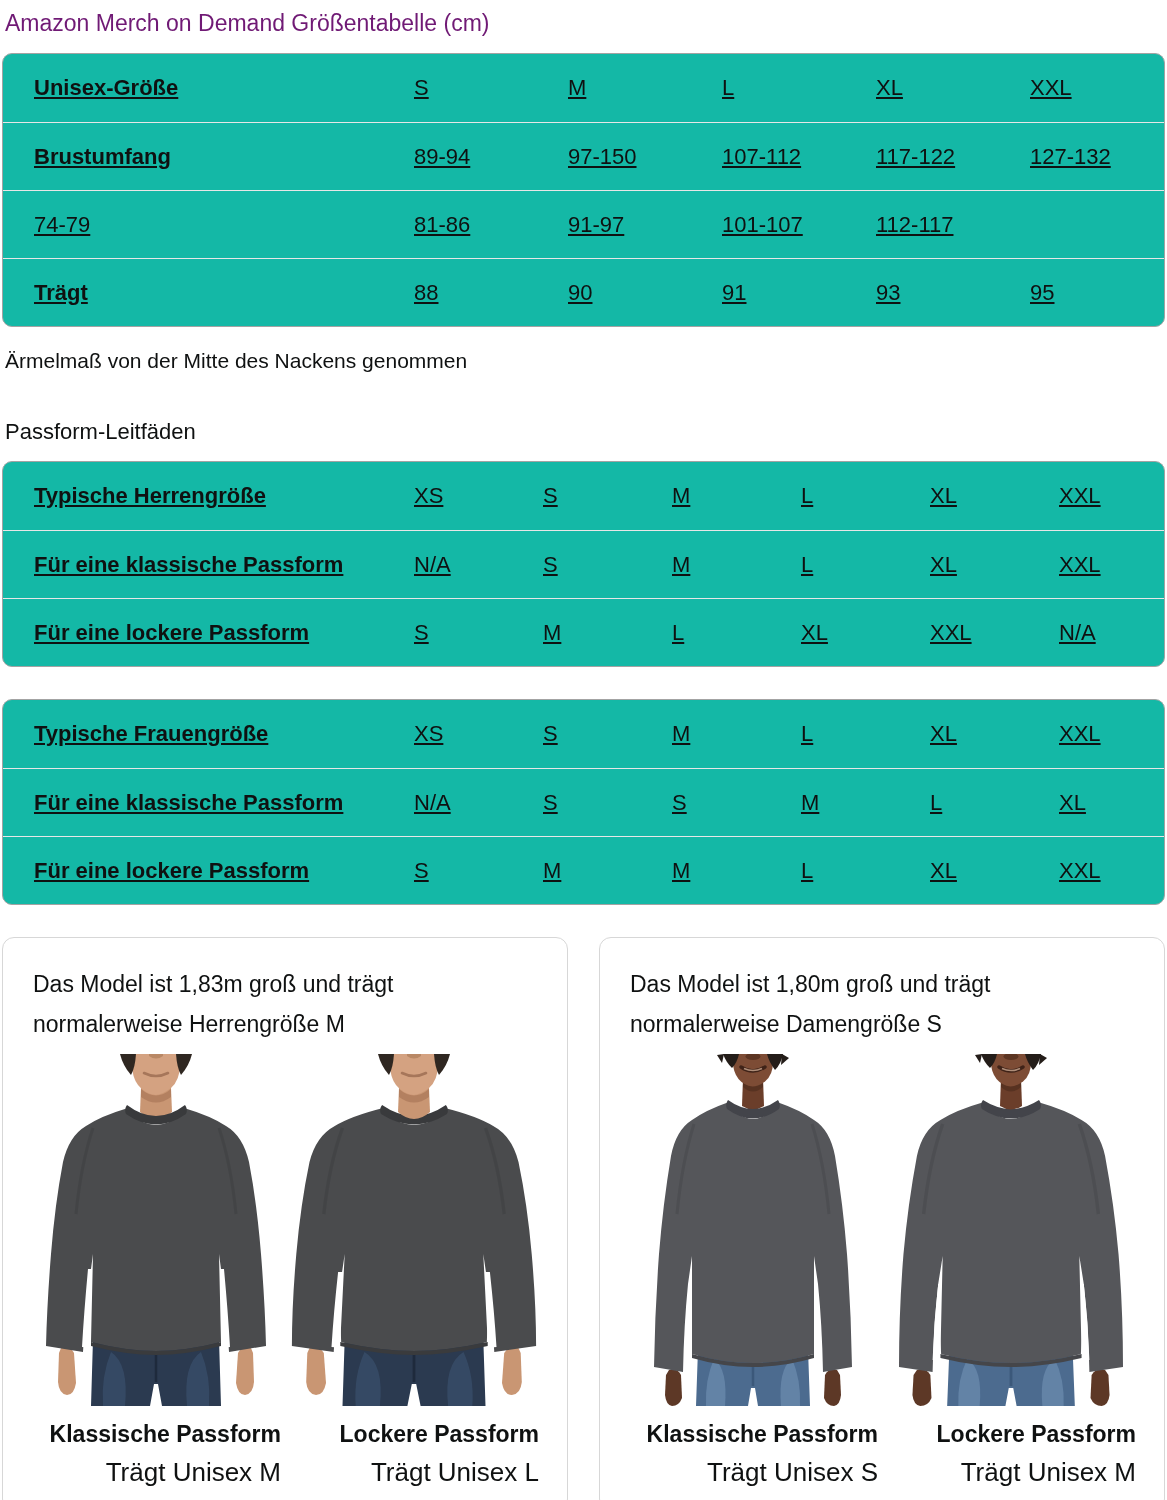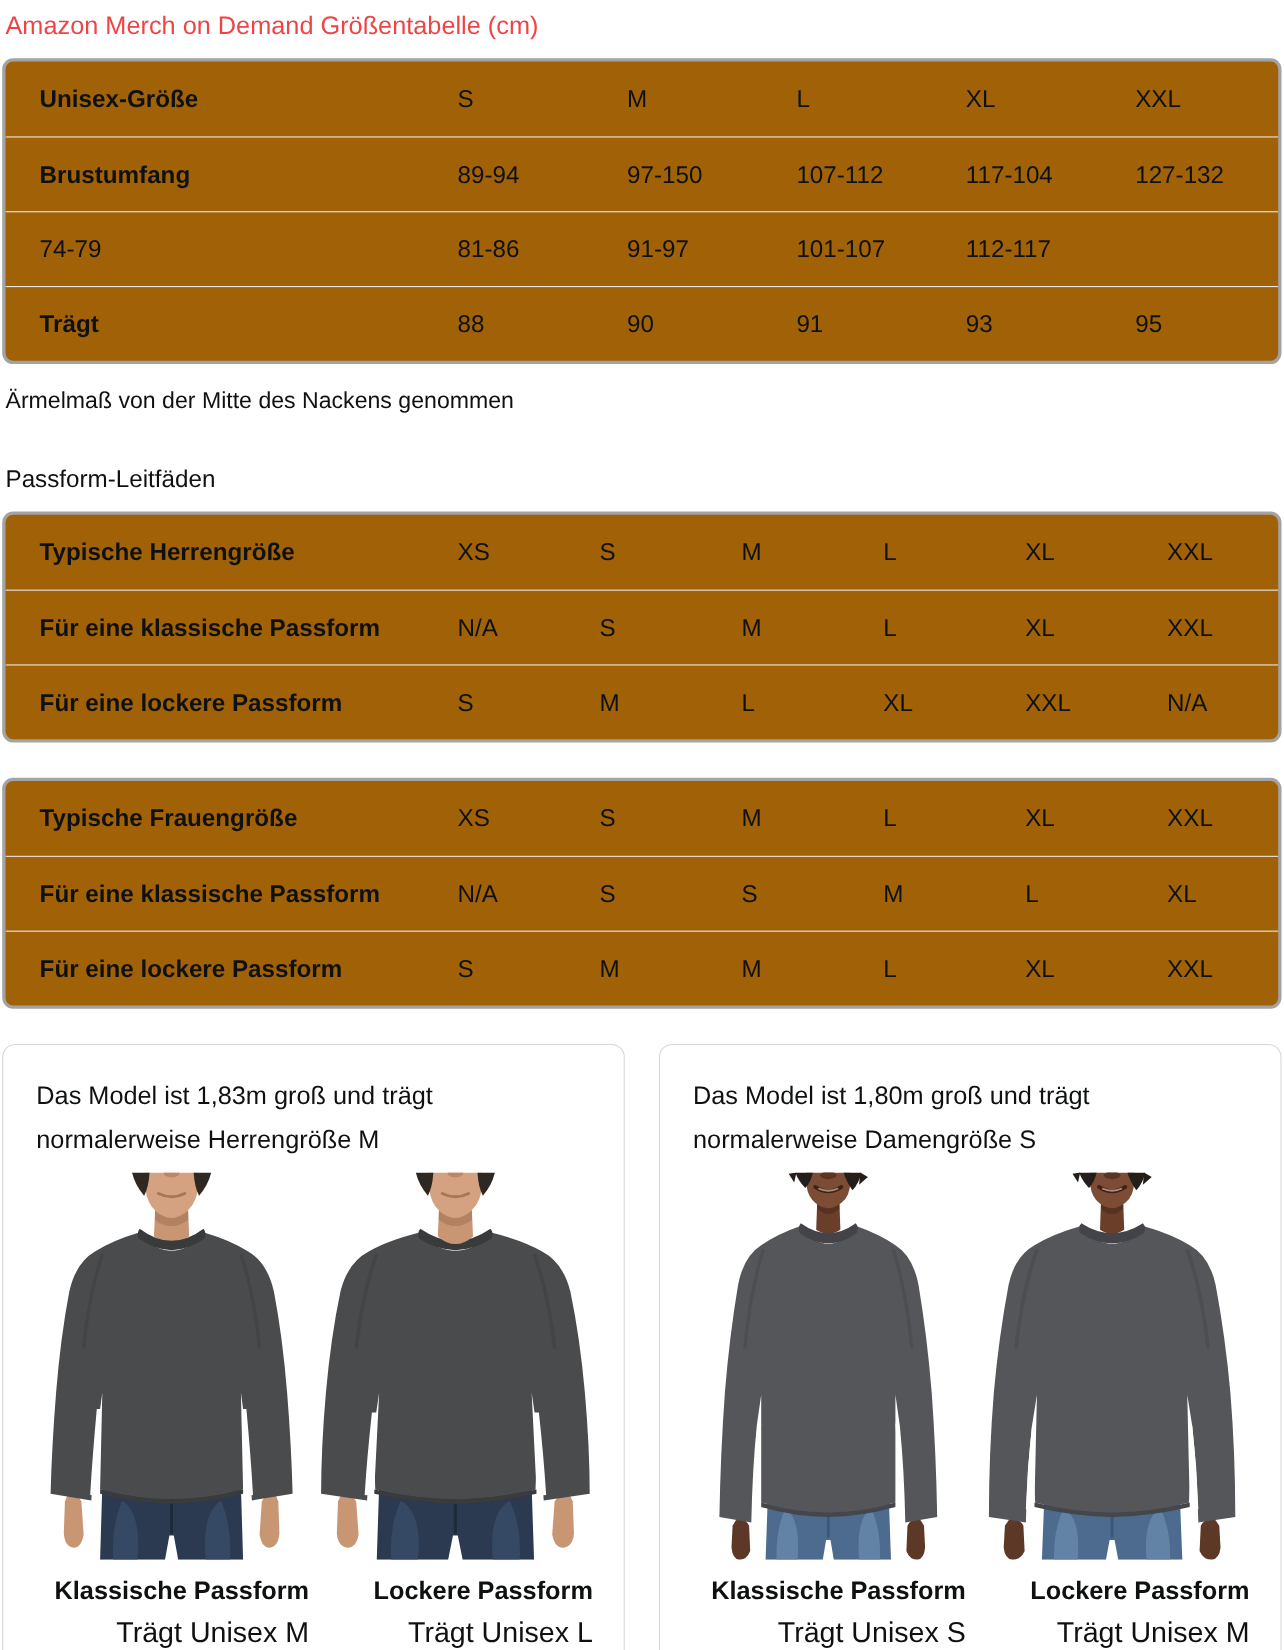--- a/index.html
+++ b/index.html
@@ -8,29 +8,30 @@
     width: 1167px;
     font-family: "Liberation Sans", "DejaVu Sans", sans-serif;
     color: #0f1111;
   }
   .page { padding: 6px 2px 10px 2px; }
 
   .page-title {
     font-size: 23px;
     font-weight: 400;
     margin: 4px 0 16px 3px;
-    color: #ef4444;
+    color: #701a75;
   }
 
   
   .card-table {
-    border: 3px solid #a3a3a3;
+    border: 1px solid #a3a3a3;
     border-radius: 10px;
-    background: #a16207;
+    background: #14b8a6;
     overflow: hidden;
+    text-decoration: underline;
   }
   .trow {
     display: grid;
     align-items: center;
     min-height: 68px;
     padding-left: 31px;
     border-top: 1px solid #e7e7e7;
   }
   .trow:first-child { border-top: none; }
   .cols5 { grid-template-columns: 380px repeat(5, 154px); }
@@ -101,21 +102,21 @@
       <div class="tval">M</div>
       <div class="tval">L</div>
       <div class="tval">XL</div>
       <div class="tval">XXL</div>
     </div>
     <div class="trow cols5">
       <div class="tlabel">Brustumfang</div>
       <div class="tval">89-94</div>
       <div class="tval">97-150</div>
       <div class="tval">107-112</div>
-      <div class="tval">117-104</div>
+      <div class="tval">117-122</div>
       <div class="tval">127-132</div>
     </div>
     <div class="trow cols5">
       <div class="tval">74-79</div>
       <div class="tval">81-86</div>
       <div class="tval">91-97</div>
       <div class="tval">101-107</div>
       <div class="tval">112-117</div>
     </div>
     <div class="trow cols5">

